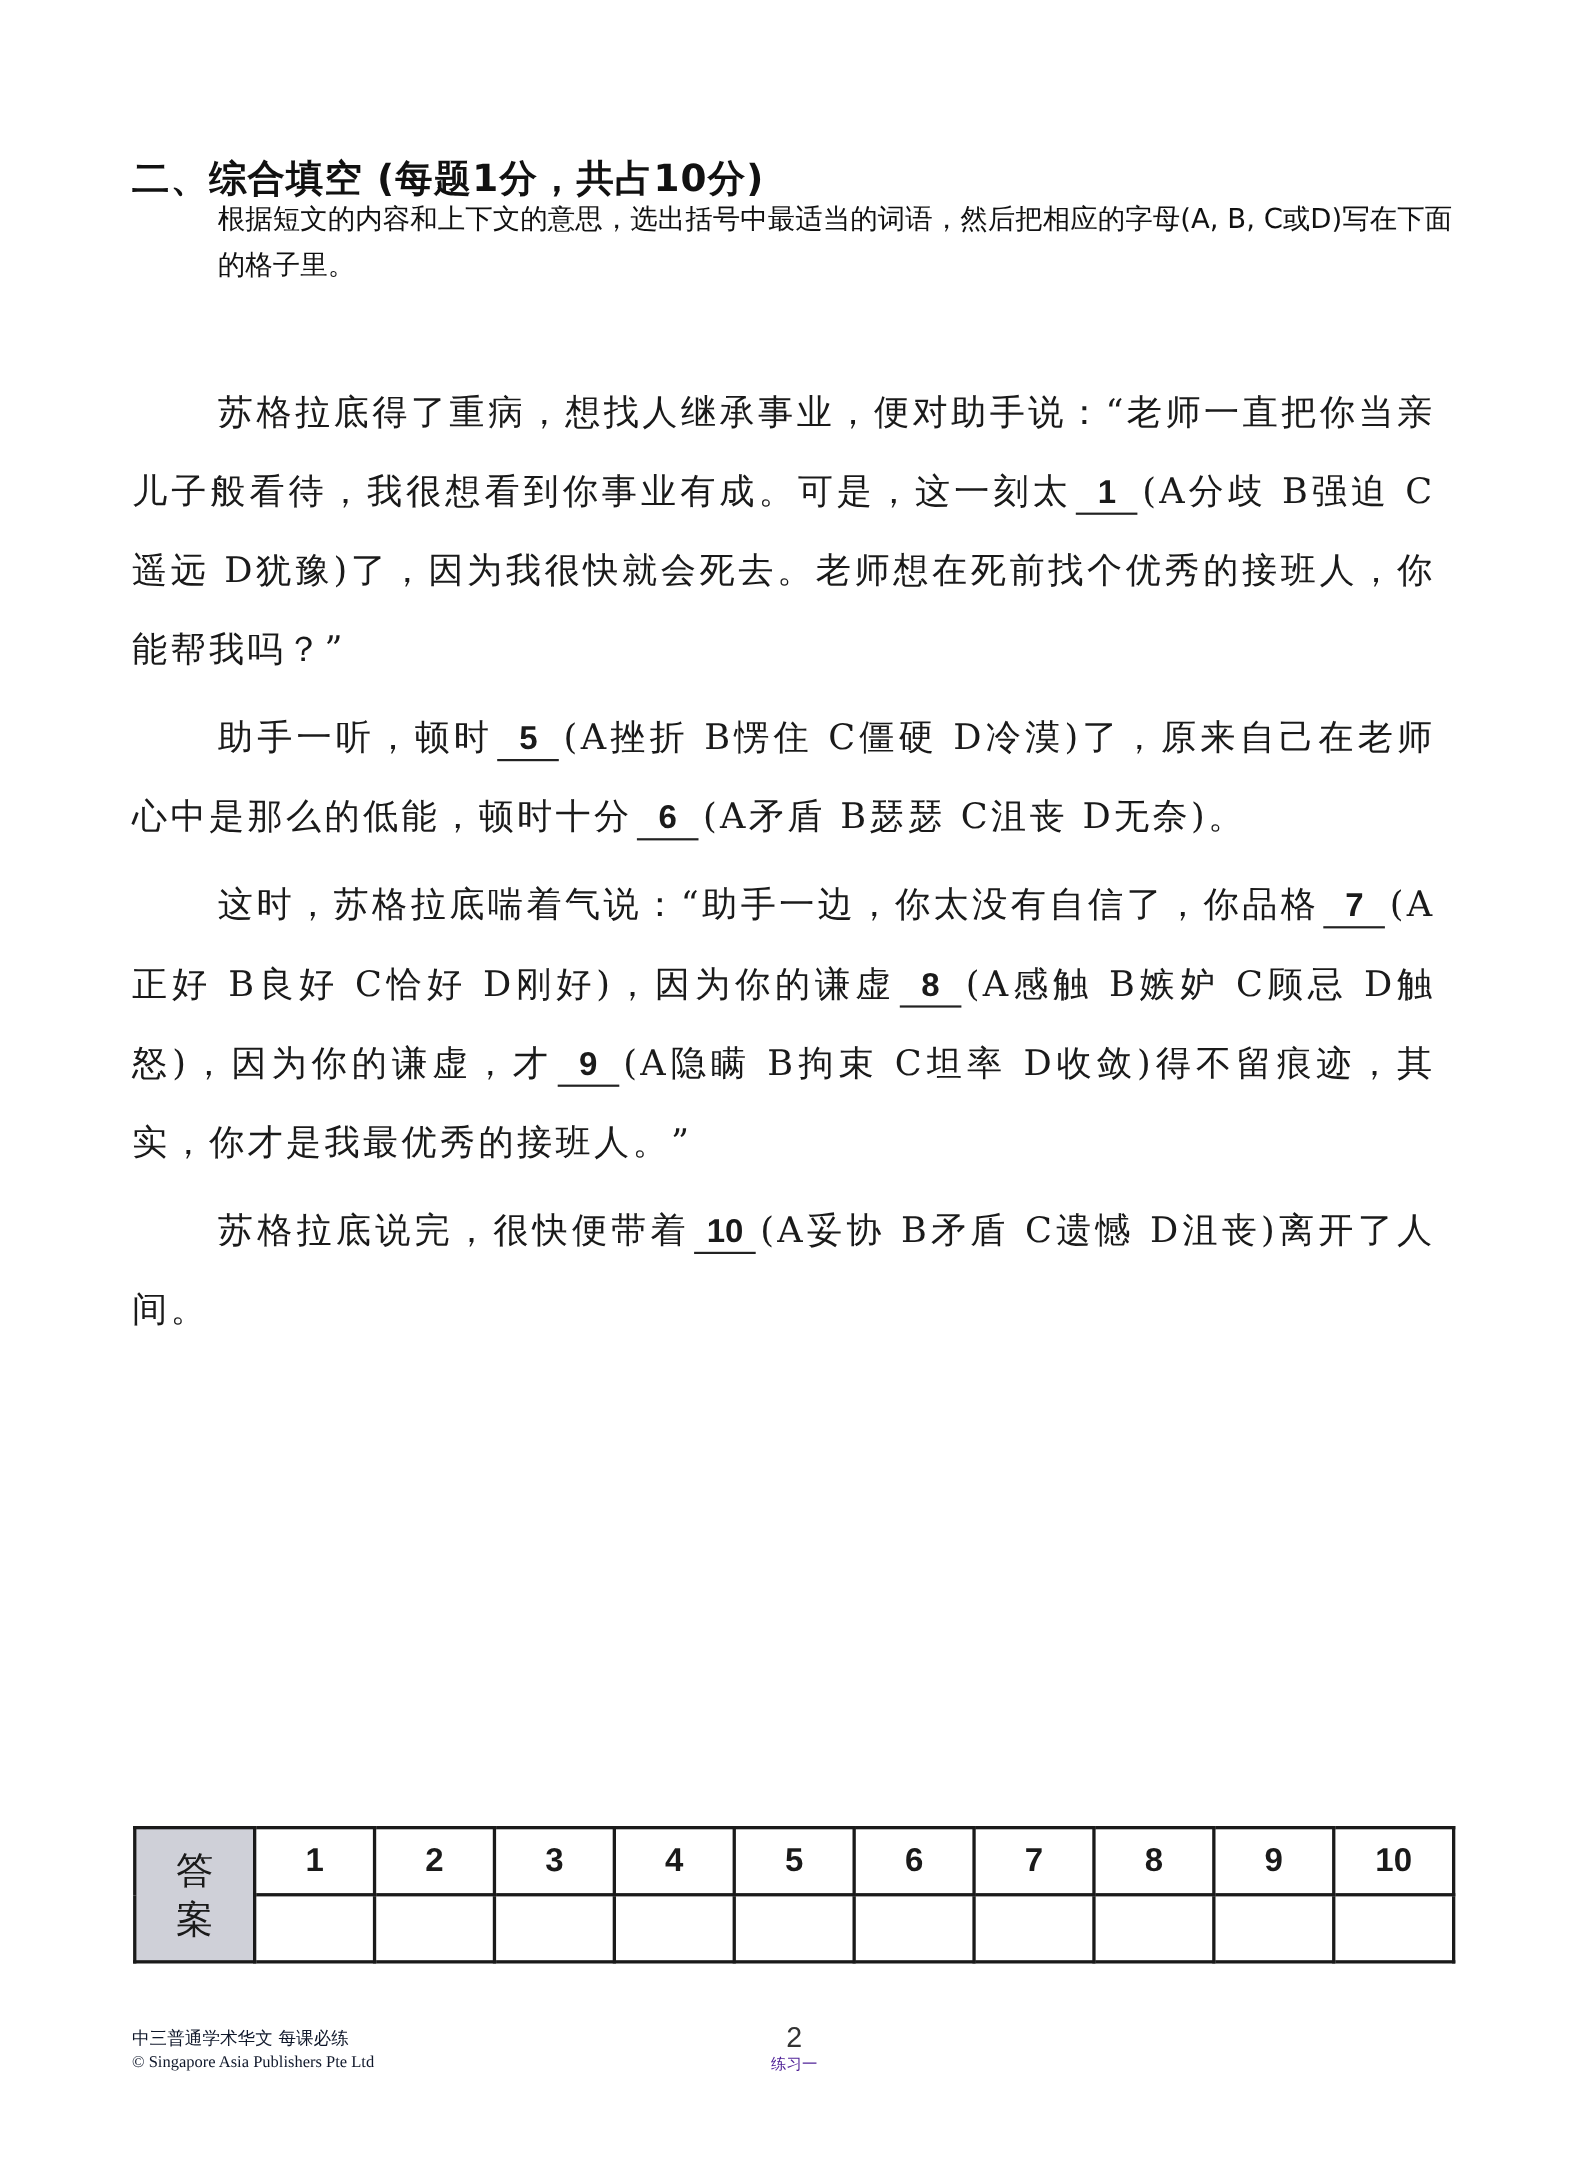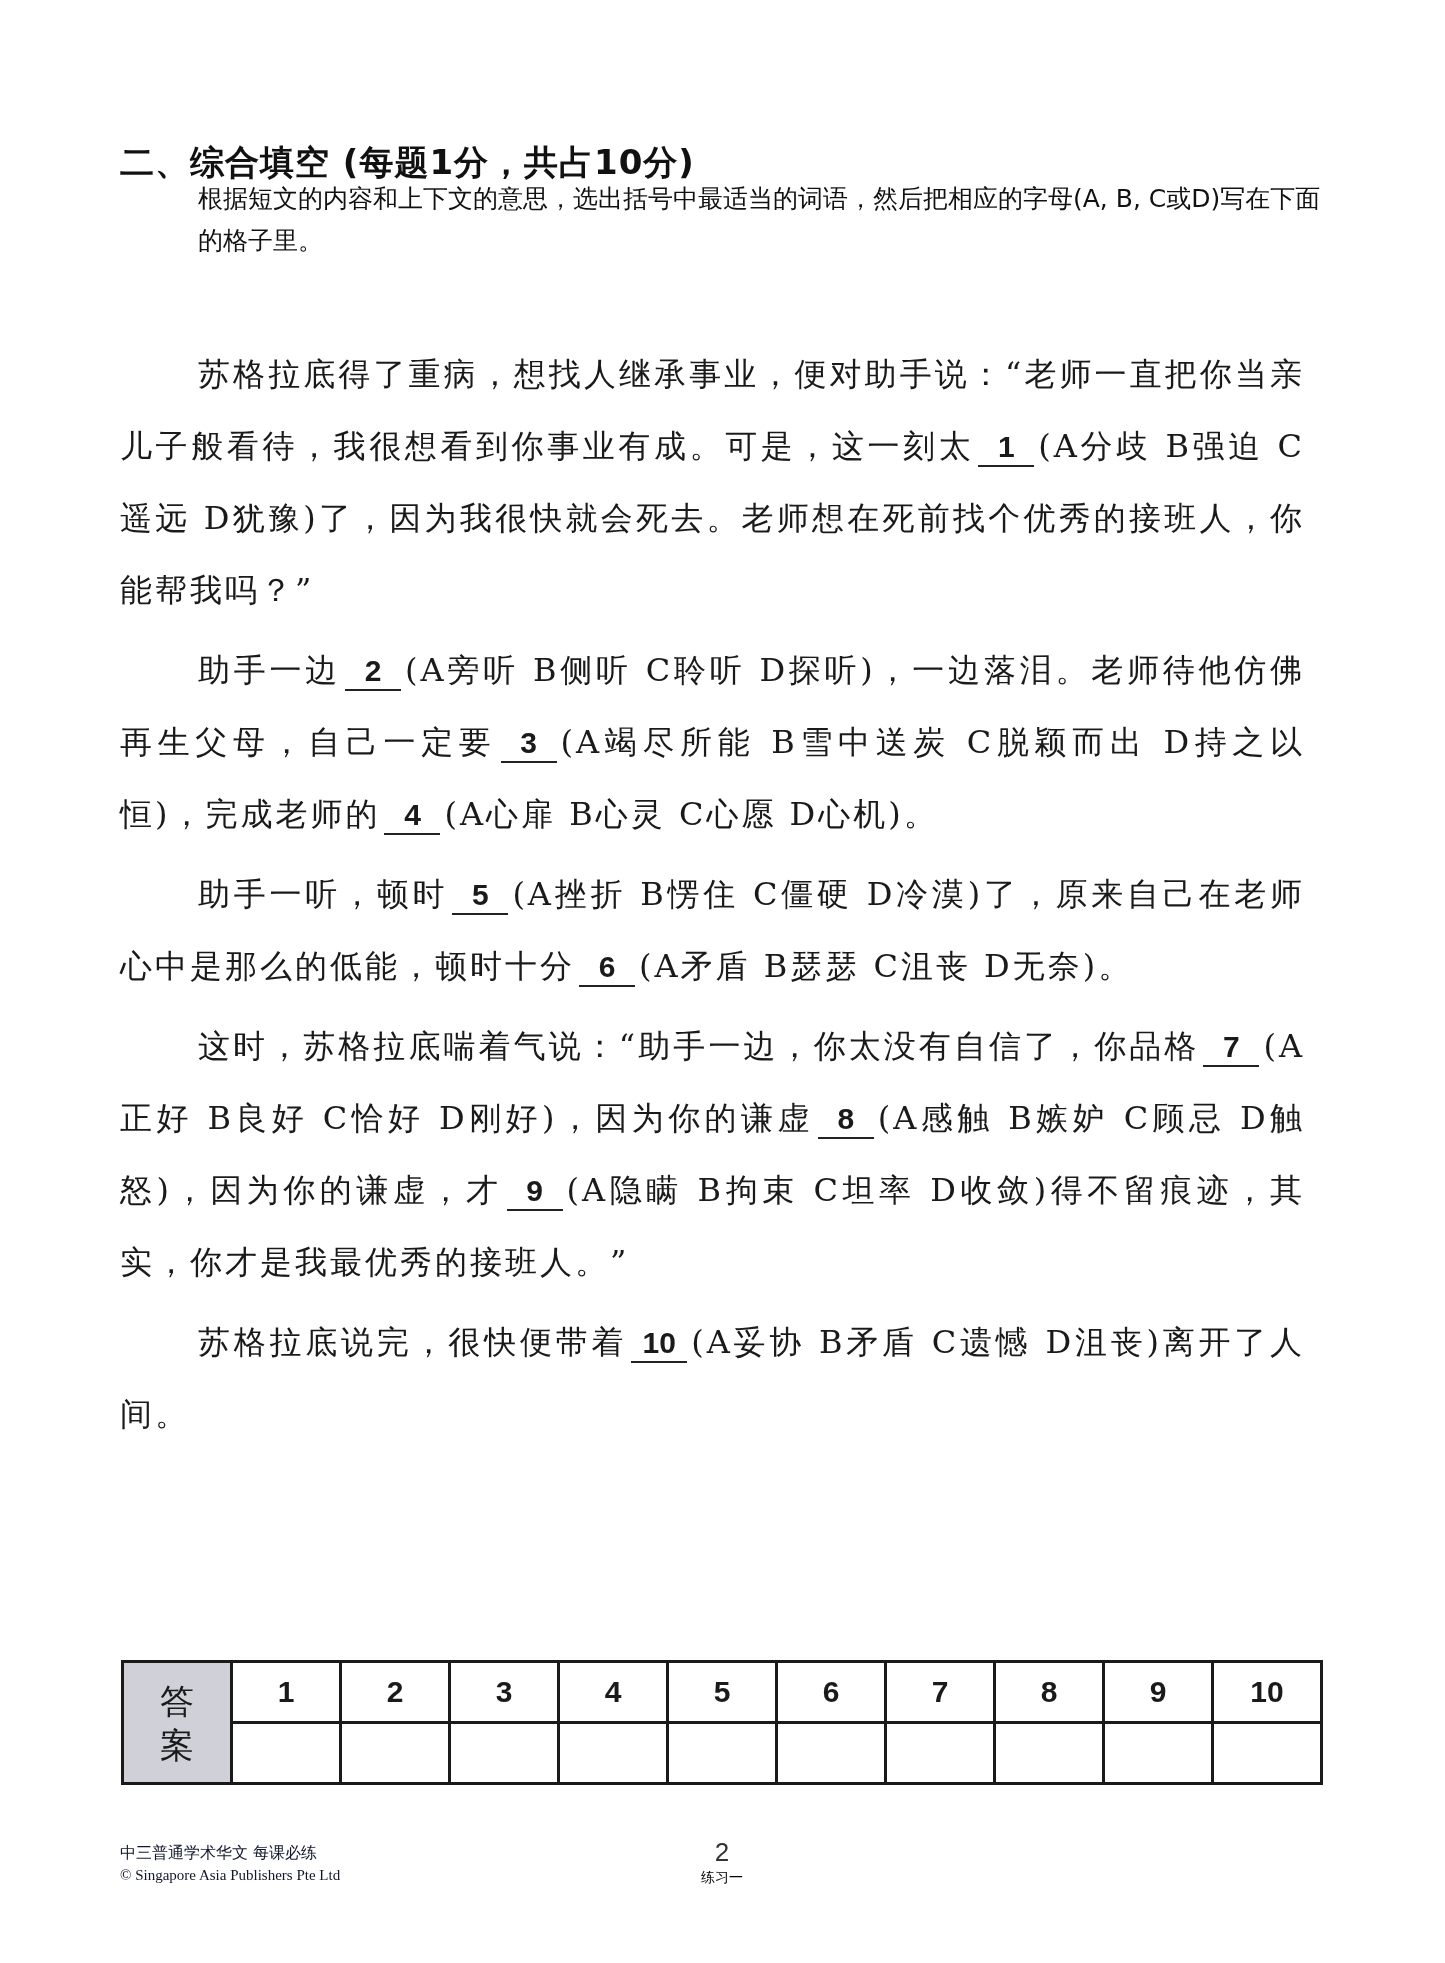--- a/index.html
+++ b/index.html
@@ -47,32 +47,31 @@
     table.answer tr.ans td { height: 56px; }
     .footer-left {
       position: absolute; left: 120px; top: 1842px;
       font-family: "DejaVu Serif", serif; font-size: 16px; line-height: 22px; color: #0f172a;
     }
     .footer-left .copy { font-family: "Liberation Serif", serif; font-size: 15px; }
     .footer-center {
       position: absolute; left: 690px; top: 1838px; width: 64px; text-align: center; color: #333;
     }
     .footer-center .pg { font-family: "Liberation Sans", sans-serif; font-size: 26px; line-height: 28px; }
-    .footer-center .ex { font-family: "DejaVu Serif", serif; font-size: 14px; line-height: 22px; color: #000000; }
+    .footer-center .ex { font-family: "DejaVu Serif", serif; font-size: 14px; line-height: 22px; color: #4c1d95; }
   </style>
 </head>
 <body>
 
 <div class="section-title">二、综合填空 (每题1分，共占10分)</div>
 <div class="instructions">根据短文的内容和上下文的意思，选出括号中最适当的词语，然后把相应的字母(A, B, C或D)写在下面的格子里。</div>
 
 <div class="passage">
   <p class="para"><span>苏格拉底得了重病，想找人继承事业，便对助手说：“老师一直把你当亲儿子般看待，我很想看到你事业有成。可是，这一刻太</span><span class="blank">1</span><span class="opts">(A分歧 B强迫 C遥远 D犹豫)</span><span>了，因为我很快就会死去。老师想在死前找个优秀的接班人，你能帮我吗？”</span></p>
 
-  <p class="para"><span>助手一边</span><span class="blank">2</span><span class="opts">(A旁听 B侧听 C聆听 D探听)</span><span>，一边落泪。老师待他仿佛再生父母，自己一定要</span><span class="blank">3</span><span class="opts">(A竭尽所能 B雪中送炭 C脱颖而出 D持之以恒)</span><span>，完成老师的</span><span class="blank">4</span><span class="opts">(A心扉 B心灵 C心愿 D心机)</span><span>。</span></p>
 
 
   <p class="para"><span>助手一听，顿时</span><span class="blank">5</span><span class="opts">(A挫折 B愣住 C僵硬 D冷漠)</span><span>了，原来自己在老师心中是那么的低能，顿时十分</span><span class="blank">6</span><span class="opts">(A矛盾 B瑟瑟 C沮丧 D无奈)</span><span>。</span></p>
 
   <p class="para"><span>这时，苏格拉底喘着气说：“助手一边，你太没有自信了，你品格</span><span class="blank">7</span><span class="opts">(A正好 B良好 C恰好 D刚好)</span><span>，因为你的谦虚</span><span class="blank">8</span><span class="opts">(A感触 B嫉妒 C顾忌 D触怒)</span><span>，因为你的谦虚，才</span><span class="blank">9</span><span class="opts">(A隐瞒 B拘束 C坦率 D收敛)</span><span>得不留痕迹，其实，你才是我最优秀的接班人。”</span></p>
 
   <p class="para"><span>苏格拉底说完，很快便带着</span><span class="blank">10</span><span class="opts">(A妥协 B矛盾 C遗憾 D沮丧)</span><span>离开了人间。</span></p>
 </div>
 
 <table class="answer">

